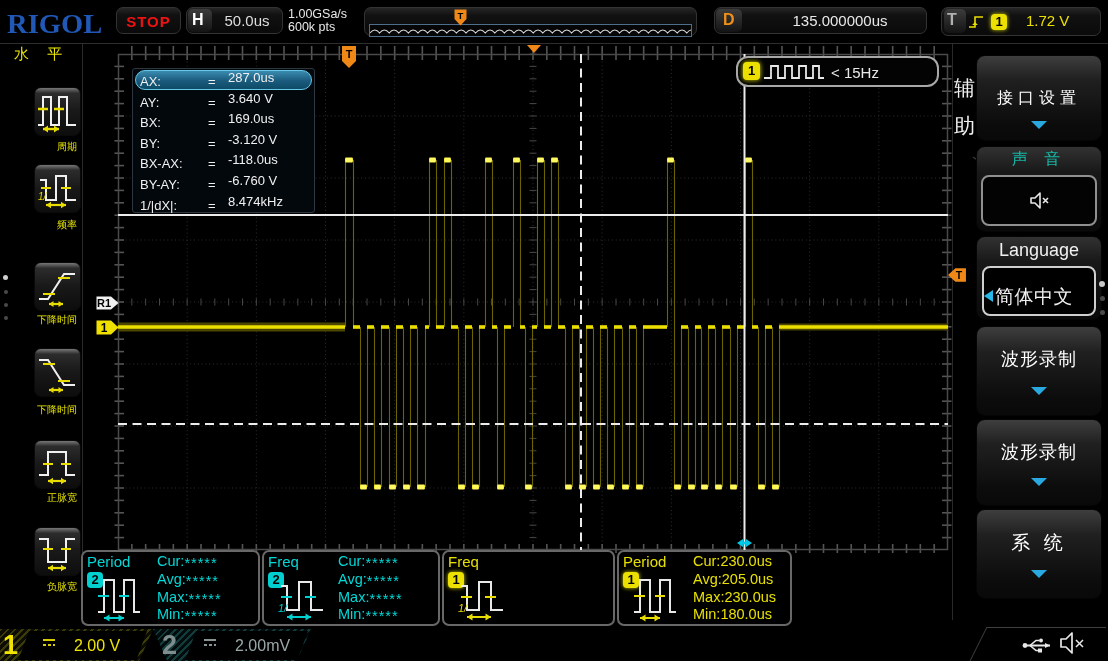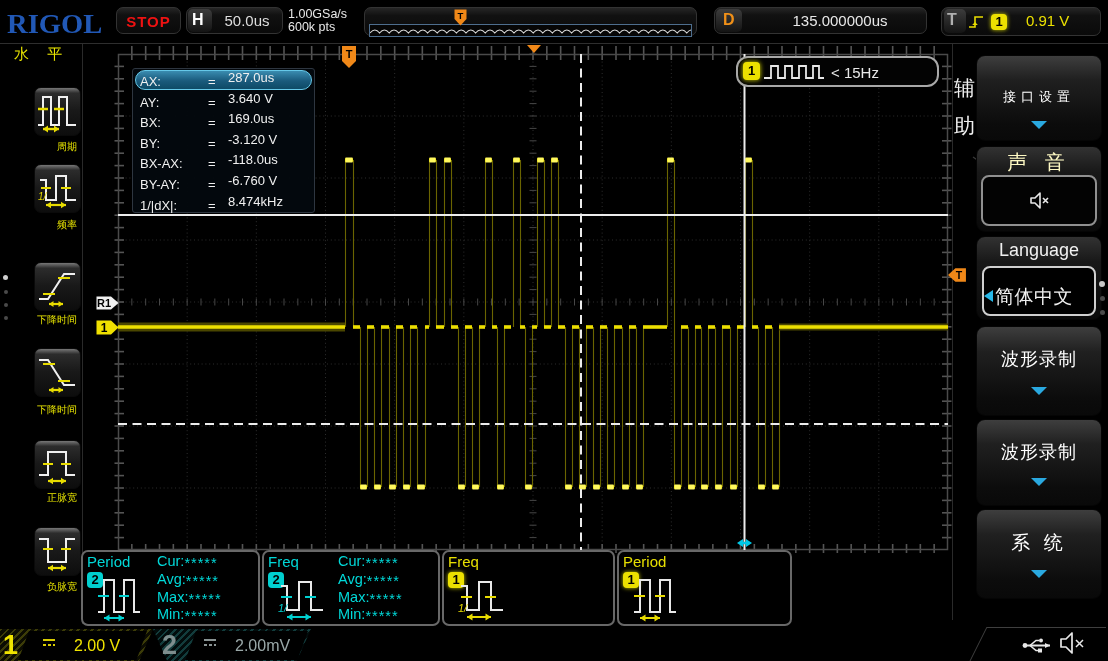--- a/index.html
+++ b/index.html
@@ -62,21 +62,21 @@
 
 <div class="topbox" style="left:941px;top:7px;width:160px;height:29px"></div>
 <div class="abs" style="left:944px;top:9px;width:22px;height:24px;border-radius:5px;
 background:linear-gradient(180deg,#3c3c3c,#141414)"></div>
 <div class="abs" style="left:947px;top:11px;color:#b0b0b0;font-weight:bold;font-size:16px">T</div>
 <svg class="abs" style="left:968px;top:13px" width="18" height="18" viewBox="0 0 18 18">
 <path d="M1 14 H7 V4 H15" fill="none" stroke="#e8dc00" stroke-width="1.6"></path>
 <path d="M7 9 L4.2 12 L9.8 12 Z" fill="#e8dc00"></path>
 </svg>
 <div class="badge" style="left:991px;top:14px;background:#ece000;box-shadow:0 0 4px #cc0">1</div>
-<div class="abs" style="left:1026px;top:12px;color:#ece000;font-size:15px">0.91 V</div>
+<div class="abs" style="left:1026px;top:12px;color:#ece000;font-size:15px">1.72 V</div>
 
 <div class="abs" style="left:0;top:43px;width:1108px;height:1px;background:#2e2e2e"></div>
 
 <div class="abs" style="left:82px;top:44px;width:1px;height:580px;background:#2a2a2a"></div>
 <div class="abs" style="left:14px;top:45px;color:#e8e400;font-size:15px;letter-spacing:7px;white-space:nowrap">水 平</div>
 
 <div class="sbtn" style="top:87px"></div>
 <svg class="abs" style="left:36px;top:89px" width="43" height="45" viewBox="0 0 43 45">
 <path d="M2 36 H7 V8 H15 V36 H23 V8 H31 V36 H40" fill="none" stroke="#f0f0f0" stroke-width="2"></path>
 <path d="M2 20 H12 M18 20 H28" stroke="#e8dc00" stroke-width="2.4"></path>
@@ -628,26 +628,26 @@
 <div class="abs" style="left:831px;top:64px;color:#e8e8e8;font-size:15px">&lt; 15Hz</div>
 
 <div class="abs" style="left:952px;top:44px;width:1px;height:576px;background:#2a2a2a"></div>
 <div class="abs" style="left:954px;top:69px;color:#f0f0f0;font-size:21px;width:22px;line-height:38px">辅助</div>
 
 <svg class="abs" style="left:972px;top:156px" width="28" height="20" viewBox="0 0 28 20">
     <line x1="1" y1="1" x2="27" y2="19" stroke="#3a3a3a" stroke-width="1.2"></line>
   </svg>
 <div class="menu-btn" style="top:55px;height:86px"></div>
 <div class="abs" style="left:976px;top:88px;width:126px;text-align:center;color:#fff;
-font-size:13px;letter-spacing:5px">接口设置</div>
+font-size:16px;letter-spacing:5px">接口设置</div>
 <div class="tri-dn" style="left:1031px;top:121px"></div>
 
 <div class="menu-sec" style="top:146px;height:86px"></div>
-<div class="abs" style="left:976px;top:149px;width:126px;text-align:center;color:#fef9c3;
-font-size:20px;letter-spacing:6px">声 音</div>
+<div class="abs" style="left:976px;top:149px;width:126px;text-align:center;color:#14b8a6;
+font-size:16px;letter-spacing:6px">声 音</div>
 <div class="abs" style="left:981px;top:175px;width:116px;height:51px;background:#030303;
 border:2px solid #909090;border-radius:8px"></div>
 <svg class="abs" style="left:1029px;top:190px" width="22" height="21" viewBox="0 0 22 21">
 <path d="M2 8 H6 L11 3 V18 L6 13 H2 Z" fill="none" stroke="#e8e8e8" stroke-width="1.6" stroke-linejoin="round"></path>
 <path d="M14 8 L19 13 M19 8 L14 13" stroke="#e8e8e8" stroke-width="1.6"></path>
 </svg>
 
 <div class="menu-sec" style="top:236px;height:84px"></div>
 <div class="abs" style="left:976px;top:240px;width:126px;text-align:center;color:#f0f0f0;font-size:18px">Language</div>
 <div class="abs" style="left:982px;top:266px;width:114px;height:50px;background:#000;
@@ -714,20 +714,24 @@
 <path d="M4 14 H10 V38 H22 V10 H34 V38 H46" fill="none" stroke="#e8e8e8" stroke-width="2"></path>
 <path d="M4 25 H15 M28 25 H39" stroke="#e8dc00" stroke-width="2"></path>
 <text x="1" y="40" font-size="11" fill="#e8dc00" font-style="italic">1/</text>
 <path d="M10 45 H34" stroke="#e8dc00" stroke-width="2"></path>
 <path d="M10 45 l5.5 -3.4 v6.8 Z M34 45 l-5.5 -3.4 v6.8 Z" fill="#e8dc00" stroke="none"></path>
 </svg>
 
 <div class="mbox" style="left:617px;width:175px">
 <div class="mlabel" style="color:#e8e000">Period</div>
 <div class="badge" style="left:4px;top:20px;background:#ece000;box-shadow:0 0 4px #cc0">1</div>
+<div class="vals" style="color:#e8e000">Cur:230.0us
+Avg:205.0us
+Max:230.0us
+Min:180.0us</div>
 </div>
 <svg class="abs" style="left:632px;top:572px" width="52" height="50" viewBox="0 0 52 50">
 <path d="M2 40 H8 V8 H18 V40 H28 V8 H38 V40 H44" fill="none" stroke="#e8e8e8" stroke-width="2"></path>
 <path d="M2 24 H13 M23 24 H33" stroke="#e8dc00" stroke-width="2"></path>
 <path d="M8 46 H28" stroke="#e8dc00" stroke-width="2"></path>
 <path d="M8 46 l5.5 -3.4 v6.8 Z M28 46 l-5.5 -3.4 v6.8 Z" fill="#e8dc00" stroke="none"></path>
 </svg>
 
 <div class="abs" style="left:0;top:628px;width:1108px;height:33px;background:#000"></div>
 <div class="abs" style="left:0;top:629px;width:153px;height:32px;

